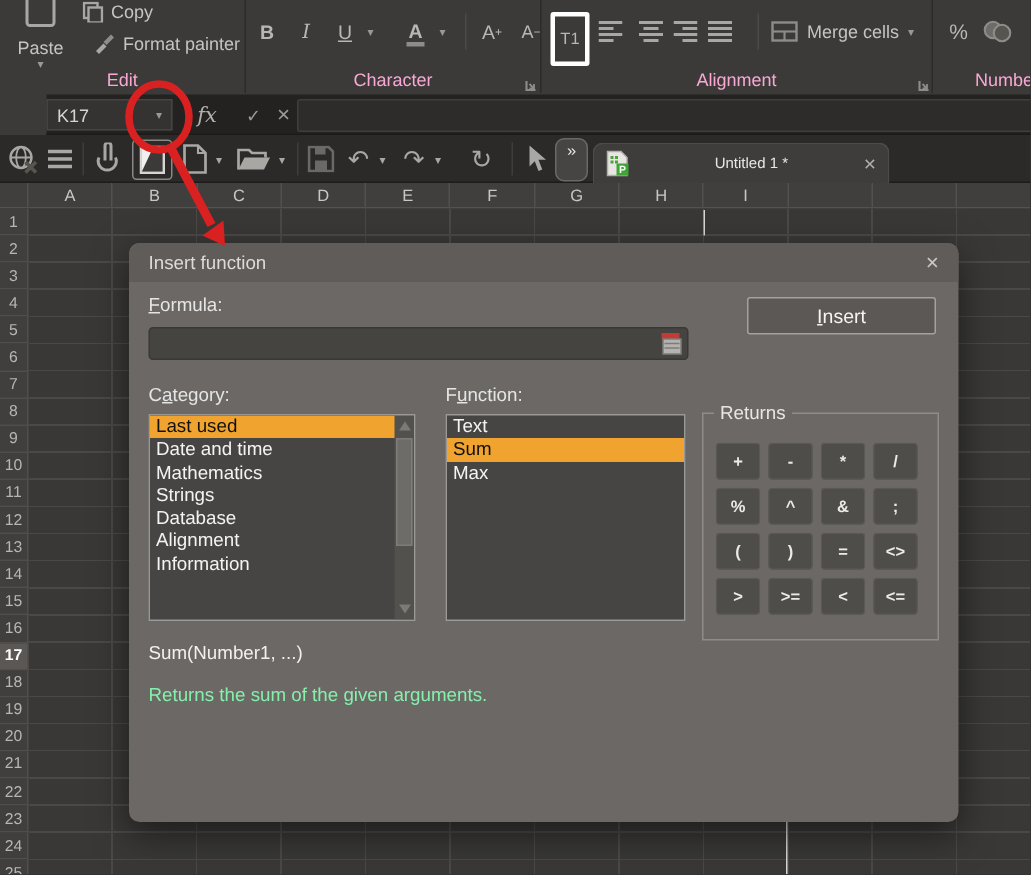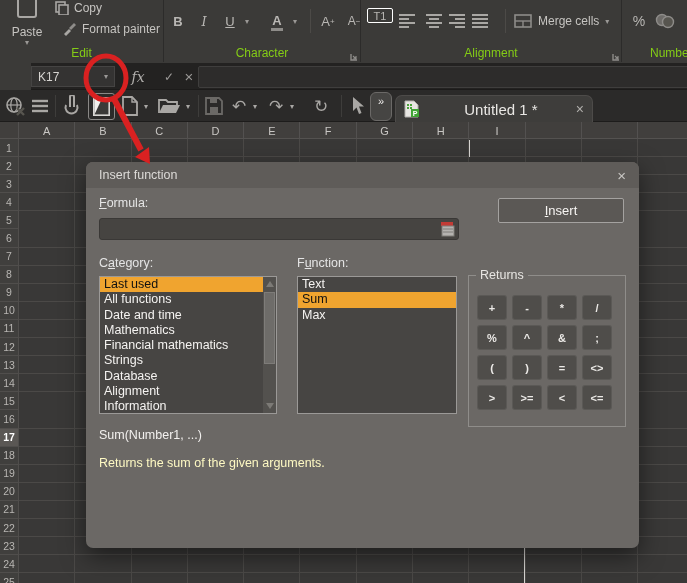--- a/index.html
+++ b/index.html
@@ -12,21 +12,21 @@
   .abs { position:absolute; }
   .sep-v { position:absolute; width:1px; background:#2c2b2a; }
   .sep-v.inner { background:#4c4a47; }
   .icon { color:#a9a7a4; }
   svg { display:block; }
 
   
   .rbtn { display:flex; align-items:center; gap:5px; color:#c6c4c1; }
   .glyph-btn { display:flex; align-items:center; justify-content:center; color:#b9b7b4; }
   .chev { font-size:8px; color:#9a9896; }
-  .grp-label { position:absolute; top:46px; height:16px; font-size:12px; color:#84cc16; text-align:center; }
+  .grp-label { position:absolute; top:46px; height:16px; font-size:12px; color:#f9a8d4; text-align:center; }
   .font-color-a { position:relative; font-size:13px; font-weight:bold; }
   .font-color-a::after { content:""; position:absolute; left:-1px; right:-1px; bottom:-3px; height:3px; background:#8e8c89; }
   .u-underline { text-decoration:underline; }
   sup.small { font-size:8px; }
 
   
   #formula-bar { position:absolute; left:0; top:63px; width:687px; height:27px; background:#232221; border-bottom:1px solid #1c1b1a;margin-left:31px; }
   #cellref { position:absolute; left:0; top:3px; width:84px; height:21px; background:#343332; border:1px solid #454443;
              display:flex; align-items:center; padding:0 6px; color:#d6d4d1; }
   #cellref .chev { margin-left:auto; }
@@ -36,21 +36,21 @@
 
   
   #toolbar { position:absolute; left:0; top:90px; width:687px; height:32px; background:#2b2a29; border-bottom:1px solid #1d1c1b; }
   .tb { position:absolute; display:flex; align-items:center; justify-content:center; color:#a9a7a4; }
   .tb-sep { position:absolute; top:5px; width:1px; height:22px; background:#3e3d3b; }
   #overflow-btn { position:absolute; left:370px; top:2px; width:22px; height:29px; background:#464543; border:1px solid #6b6967;
                   border-radius:6px; color:#eceae8; font-size:11px; display:flex; align-items:flex-start; justify-content:center; padding-top:2px; }
   #doc-tab { position:absolute; left:395px; top:5px; width:198px; height:27px; background:#3e3d3b;
              border:1px solid #4d4b49; border-bottom:none; border-radius:7px 7px 0 0;
              display:flex; align-items:center; padding:0 8px; color:#e9e7e4; }
-  #doc-tab .title { flex:1; text-align:center; font-size:15px; }
+  #doc-tab .title { flex:1; text-align:center; font-size:10px; }
   #tab-close { color:#b1afac; font-size:14px; }
 
   
   #col-headers { position:absolute; left:0; top:122px; width:687px; height:17px; background:#413f3d; display:flex; border-bottom:1px solid #545250; }
   .colh { width:56.3px; height:17px; border-right:1px solid #535150; display:flex; align-items:center; justify-content:center;
           font-size:11px; color:#c9c7c4; flex:none; }
   #corner { width:19px; height:17px; border-right:1px solid #535150; flex:none; }
   #grid { position:absolute; left:0; top:139px; width:687px; height:444px; background:#393837; overflow:hidden; }
   #grid-cells { position:absolute; left:19px; top:0; width:668px; height:444px;
     background-image:
@@ -82,21 +82,21 @@
   #scroll-up { top:4px; border-bottom:6px solid #7c7a76; }
   #scroll-down { bottom:4px; border-top:6px solid #7c7a76; }
   #cat-thumb { position:absolute; left:1px; top:15px; width:11px; height:72px; background:#6e6c69; border:1px solid #7e7c79; }
   #op-box { position:absolute; left:382px; top:113px; width:158px; height:152px; border:1px solid #8f8d8a; }
   #op-legend { position:absolute; left:390px; top:106px; padding:0 4px; background:#6b6865; font-size:12.5px; color:#e8e6e3; }
   #op-grid { position:absolute; left:391px; top:133px; width:135px; height:115px;
              display:grid; grid-template-columns:repeat(4,30px); grid-template-rows:repeat(4,25px); gap:5px; }
   .opbtn { background:#4f4d4a; border:1px solid rgba(255,255,255,.07); border-radius:3px; color:#eceae7;
            font-size:11px; font-weight:bold; display:flex; align-items:center; justify-content:center; }
   #signature { position:absolute; left:13px; top:266px; font-size:12.5px; color:#f2f0ee; }
-  #description { position:absolute; left:13px; top:294px; font-size:12.5px; color:#fef9c3; }
+  #description { position:absolute; left:13px; top:294px; font-size:12.5px; color:#86efac; }
 
   
   #annotation { position:absolute; left:0; top:0; z-index:20; pointer-events:none; }
 
   .launcher { position:absolute; top:53px; }
 </style>
 </head>
 <body>
 
 <div id="screen">
@@ -139,21 +139,21 @@
     <div class="abs glyph-btn" style="left:316px;top:8px;width:24px;height:26px;font-size:13px;">
       <span>A</span>
         <sup class="small">+</sup>
     </div>
     <div class="abs glyph-btn" style="left:342px;top:8px;width:24px;height:26px;font-size:12px;">
       <span>A</span>
         <sup class="small">−</sup>
     </div>
     <div class="sep-v" style="left:360px;top:0;height:62px;"></div>
 
-    <div class="abs glyph-btn" style="left:367px;top:8px;width:26px;height:15px;border:1px solid #ffffff;border-radius:2px;font-size:11px;">T1</div>
+    <div class="abs glyph-btn" style="left:367px;top:8px;width:26px;height:36px;border:3px solid #ffffff;border-radius:2px;font-size:11px;">T1</div>
     <div class="abs glyph-btn" style="left:398px;top:12px;width:18px;height:18px;">
       <svg width="16" height="14" viewBox="0 0 16 14">
         <g stroke="#a9a7a4" stroke-width="2">
             <line x1="0" y1="1" x2="16" y2="1"></line>
             <line x1="0" y1="5" x2="10" y2="5"></line>
             <line x1="0" y1="9" x2="16" y2="9"></line>
             <line x1="0" y1="13" x2="10" y2="13"></line>
           </g>
       </svg>
     </div>
@@ -385,24 +385,22 @@
 
     <div class="dbtn" style="top:36px;">
       <span><span class="accel">I</span><span>nsert</span></span>
     </div>
 
     <div class="dlabel" style="left:13px;top:94px;">
       <span>C</span><span class="accel">a</span><span>tegory:</span>
     </div>
     <div class="listbox" style="left:13px;width:178px;">
       <div class="litem selected">Last used</div>
-      <div class="litem">All functions</div>
       <div class="litem">Date and time</div>
       <div class="litem">Mathematics</div>
-      <div class="litem">Financial mathematics</div>
       <div class="litem">Strings</div>
       <div class="litem">Database</div>
       <div class="litem">Alignment</div>
       <div class="litem">Information</div>
       <div id="cat-scroll">
         <div class="scroll-arrow" id="scroll-up"></div>
         <div id="cat-thumb"></div>
         <div class="scroll-arrow" id="scroll-down"></div>
       </div>
     </div>

